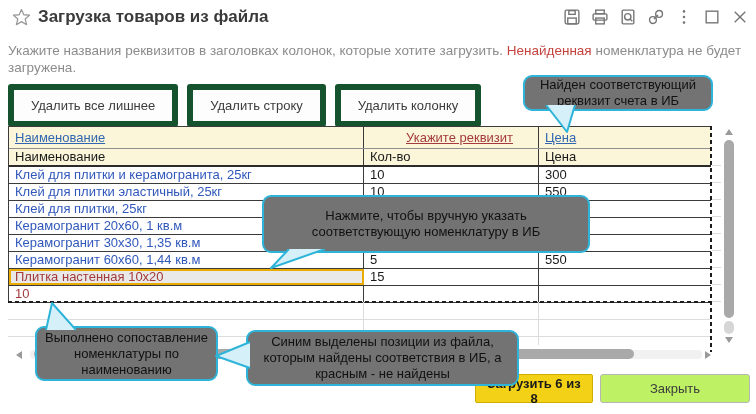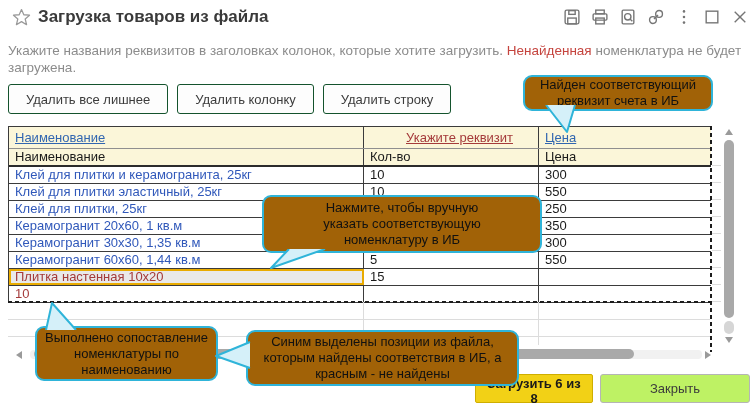--- a/index.html
+++ b/index.html
@@ -13,21 +13,21 @@
   .win-icons{position:absolute;top:8px;left:563px;display:flex;gap:10px;align-items:center;}
   .win-icons .ic{width:18px;height:18px;cursor:pointer;}
   .ic svg{stroke:#757575;fill:none;stroke-width:1.3;}
 
   
   .subtitle{position:absolute;top:42px;left:8px;width:742px;font-size:13.5px;line-height:17px;color:#8c8c8c;}
   .subtitle .red{color:#c5443e;}
 
   
   .toolbar{position:absolute;top:84px;left:8px;display:flex;gap:9px;}
-  .tb-btn{height:30px;line-height:25px;padding:0 17px;background:#fdfdfd;border:1px solid #14532d;
+  .tb-btn{height:43px;line-height:25px;padding:0 17px;background:#fdfdfd;border:6px solid #14532d;
           border-radius:3px;font-size:13px;color:#3c3c3c;cursor:pointer;}
 
   
   .tbl{position:absolute;left:8px;top:126px;width:702px;border-top:1px solid #3b3b3b;border-left:1px solid #3b3b3b;}
   .t-row{display:grid;grid-template-columns:355px 175px 172px;box-sizing:border-box;}
   .t-row>div{box-sizing:border-box;padding:0 0 0 6px;overflow:hidden;white-space:nowrap;font-size:13px;line-height:16px;}
   .t-row>div:nth-child(1),.t-row>div:nth-child(2){border-right:1px solid #3b3b3b;}
   .hdr1{height:22px;background:#fbf6d9;border-bottom:1px solid #8f8f8f;}
   .hdr1>div{line-height:21px;cursor:pointer;}
   .hdr1 .lnk{color:#3166b0;text-decoration:underline;}
@@ -55,27 +55,27 @@
   .vsb-tail{position:absolute;left:724px;top:321px;width:10px;height:13px;background:#d6d6d6;border-radius:5px;}
   .hsb-track{position:absolute;left:30px;top:350px;width:672px;height:9px;background:#f1f1f1;border-radius:4px;}
   .hsb-thumb{position:absolute;left:34px;top:349px;width:600px;height:10px;background:#a9a9a9;border-radius:5px;cursor:pointer;}
   .tri{width:0;height:0;position:absolute;cursor:pointer;}
   .tri-up{left:725px;top:129px;border-left:4px solid transparent;border-right:4px solid transparent;border-bottom:6px solid #9a9a9a;}
   .tri-down{left:725px;top:337px;border-left:4px solid transparent;border-right:4px solid transparent;border-top:6px solid #9a9a9a;}
   .tri-left{left:16px;top:351px;border-top:4px solid transparent;border-bottom:4px solid transparent;border-right:6px solid #9a9a9a;}
   .tri-right{left:705px;top:351px;border-top:4px solid transparent;border-bottom:4px solid transparent;border-left:6px solid #9a9a9a;}
 
   
-  .callout{position:absolute;z-index:10;background:#a16207;border:2px solid #2fb4d9;border-radius:9px;
+  .callout{position:absolute;z-index:10;background:#737373;border:2px solid #2fb4d9;border-radius:9px;
            display:flex;align-items:center;justify-content:center;text-align:center;
            font-size:13px;line-height:16px;color:#111;box-sizing:border-box;}
   .tail{position:absolute;z-index:11;}
   .tail path{fill:#d5f0f9;stroke:#2fb4d9;stroke-width:2;stroke-linejoin:round;}
   #co1{left:523px;top:75px;width:190px;height:36px;}
-  #co2{left:262px;top:195px;width:280px;height:58px;padding:0 38px;}
+  #co2{left:262px;top:195px;width:328px;height:58px;padding:0 38px;}
   #co3{left:35px;top:326px;width:183px;height:55px;}
   #co4{left:246px;top:330px;width:273px;height:56px;}
 
   
   .load-btn{position:absolute;left:475px;top:374px;width:118px;height:29px;background:#f2d116;
             border:1px solid #cfae00;border-radius:2px;font-size:13px;font-weight:bold;color:#1a1a1a;cursor:pointer;}
   .close-btn{position:absolute;left:600px;top:374px;width:150px;height:29px;background:#bef264;
             border:1px solid #b5b5b5;border-radius:3px;font-size:13px;color:#3c3c3c;cursor:pointer;}
 </style>
 </head>
@@ -133,22 +133,22 @@
           <line x1="13.5" y1="3.5" x2="3.5" y2="13.5"></line>
         </svg>
     </span>
   </div>
 </div>
 
 <div class="subtitle"><span>Укажите названия реквизитов в заголовках колонок, которые хотите загрузить. </span><span class="red">Ненайденная</span><span> номенклатура не будет загружена.</span></div>
 
 <div class="toolbar">
   <button class="tb-btn">Удалить все лишнее</button>
+  <button class="tb-btn">Удалить строку</button>
   <button class="tb-btn">Удалить колонку</button>
-  <button class="tb-btn">Удалить строку</button>
 </div>
 
 <div class="tbl">
   <div class="t-row hdr1">
     <div class="lnk">Наименование</div>
     <div class="warn">Укажите реквизит</div>
     <div class="lnk">Цена</div>
   </div>
   <div class="t-row hdr2">
     <div>Наименование</div>

